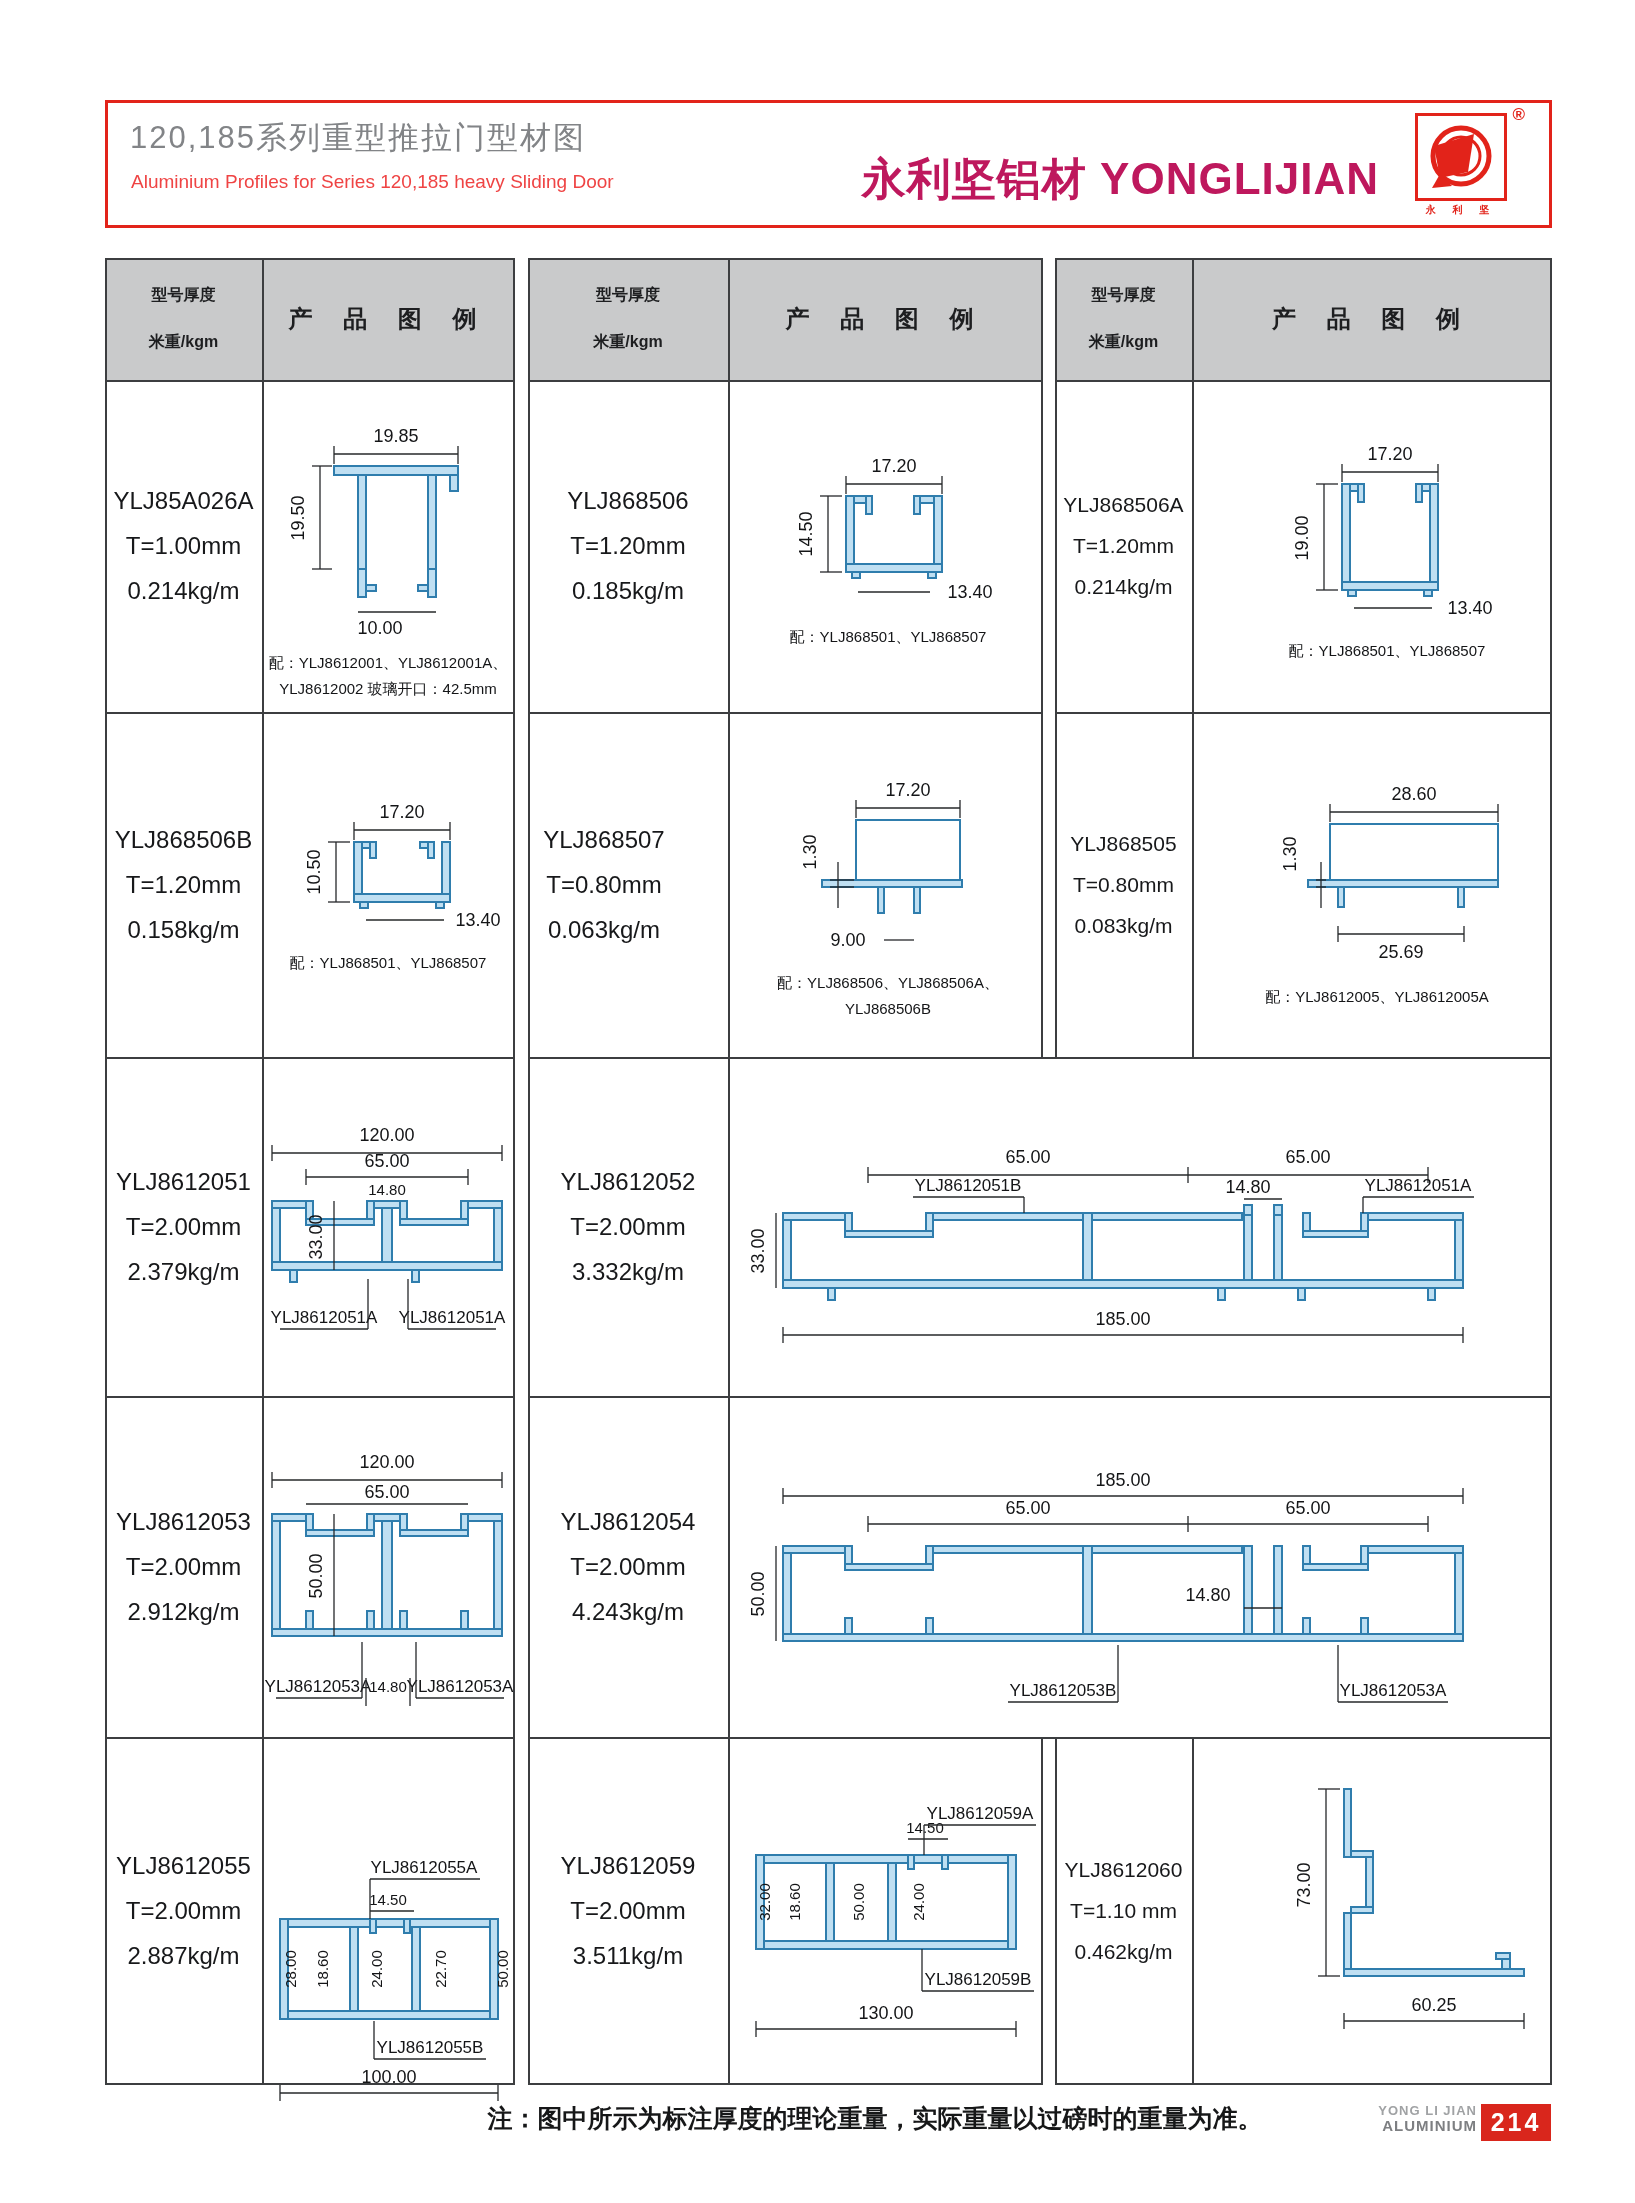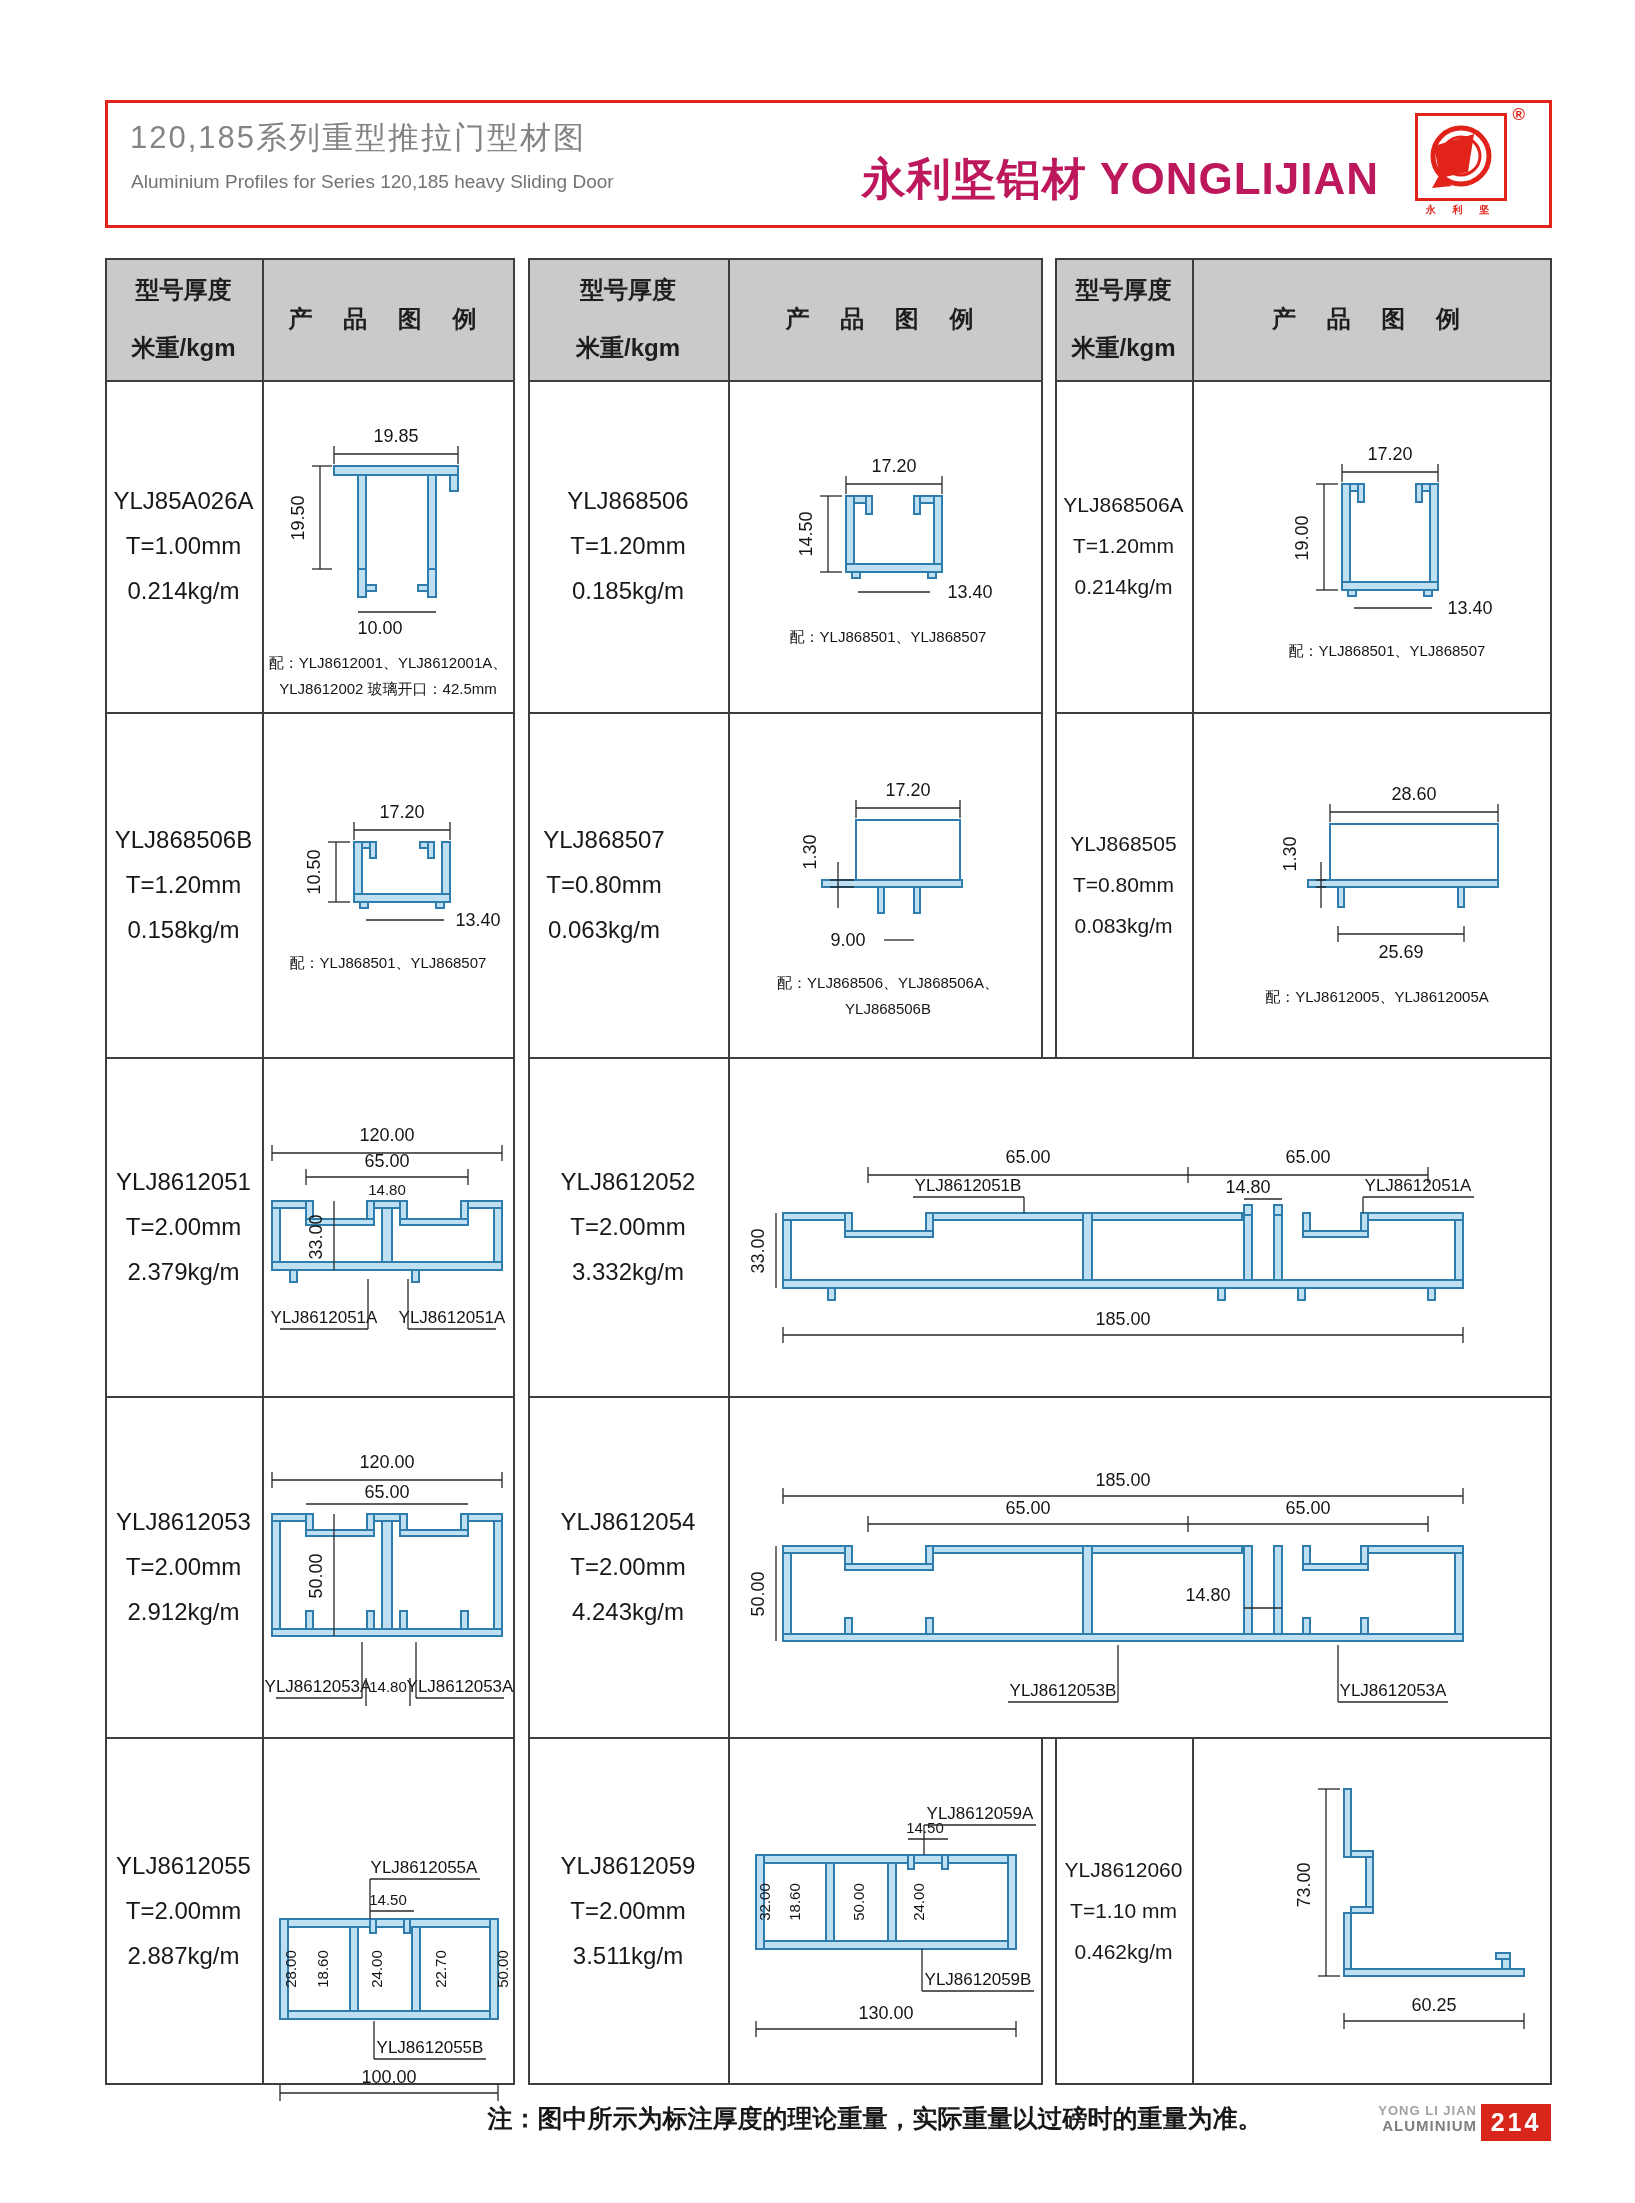--- a/index.html
+++ b/index.html
@@ -4,33 +4,33 @@
 <style>
   html,body{margin:0;padding:0;background:#ffffff;}
   #canvas{position:relative;width:1635px;height:2203px;background:#fff;
           font-family:"Liberation Sans","DejaVu Sans",sans-serif;overflow:hidden;border-radius:31px;}
   .abs{position:absolute;box-sizing:border-box;}
   
   .hdrbox{position:absolute;left:105px;top:100px;width:1447px;height:128px;
           border:3px solid #e2231a;box-sizing:border-box;background:#fff;}
   .title{position:absolute;left:22px;top:14px;font-size:31px;font-weight:500;
          color:#828487;letter-spacing:2px;}
-  .subtitle{position:absolute;left:23px;top:68px;font-size:19px;color:#737373;}
+  .subtitle{position:absolute;left:23px;top:68px;font-size:19px;color:#ef4444;}
   .brand{position:absolute;right:170px;bottom:16px;font-size:44px;font-weight:bold;
          color:#be185d;letter-spacing:1px;white-space:nowrap;}
   .logobox{position:absolute;right:42px;top:10px;width:92px;height:88px;
            border:3px solid #e2231a;box-sizing:border-box;}
   .regmark{position:absolute;right:24px;top:2px;color:#e2231a;font-size:17px;font-weight:bold;}
   .logochars{position:absolute;right:36px;top:100px;width:104px;text-align:center;
              color:#e2231a;font-size:10px;font-weight:bold;letter-spacing:7px;}
   
   .thbg{position:absolute;background:#c9cacb;}
   .gl{position:absolute;background:#3c3e40;}
   .th{position:absolute;display:flex;flex-direction:column;justify-content:center;
-      align-items:center;gap:26px;font-size:24px;font-weight:bold;color:#1d1e20;}
+      align-items:center;gap:26px;font-size:16px;font-weight:bold;color:#1d1e20;}
   .th2{position:absolute;display:flex;justify-content:center;align-items:center;
        font-size:24px;font-weight:bold;color:#1d1e20;letter-spacing:12px;}
   .spec{position:absolute;display:flex;flex-direction:column;justify-content:center;
         align-items:center;gap:17px;font-size:24px;color:#17181a;text-align:center;}
   .spec.n3{font-size:21px;}
   .diag{position:absolute;}
   
   .al{fill:#bfdff2;stroke:#2f7dad;stroke-width:2;}
   .alo{fill:none;stroke:#2f7dad;stroke-width:2;}
   .dl{stroke:#26282a;stroke-width:1.3;fill:none;}

